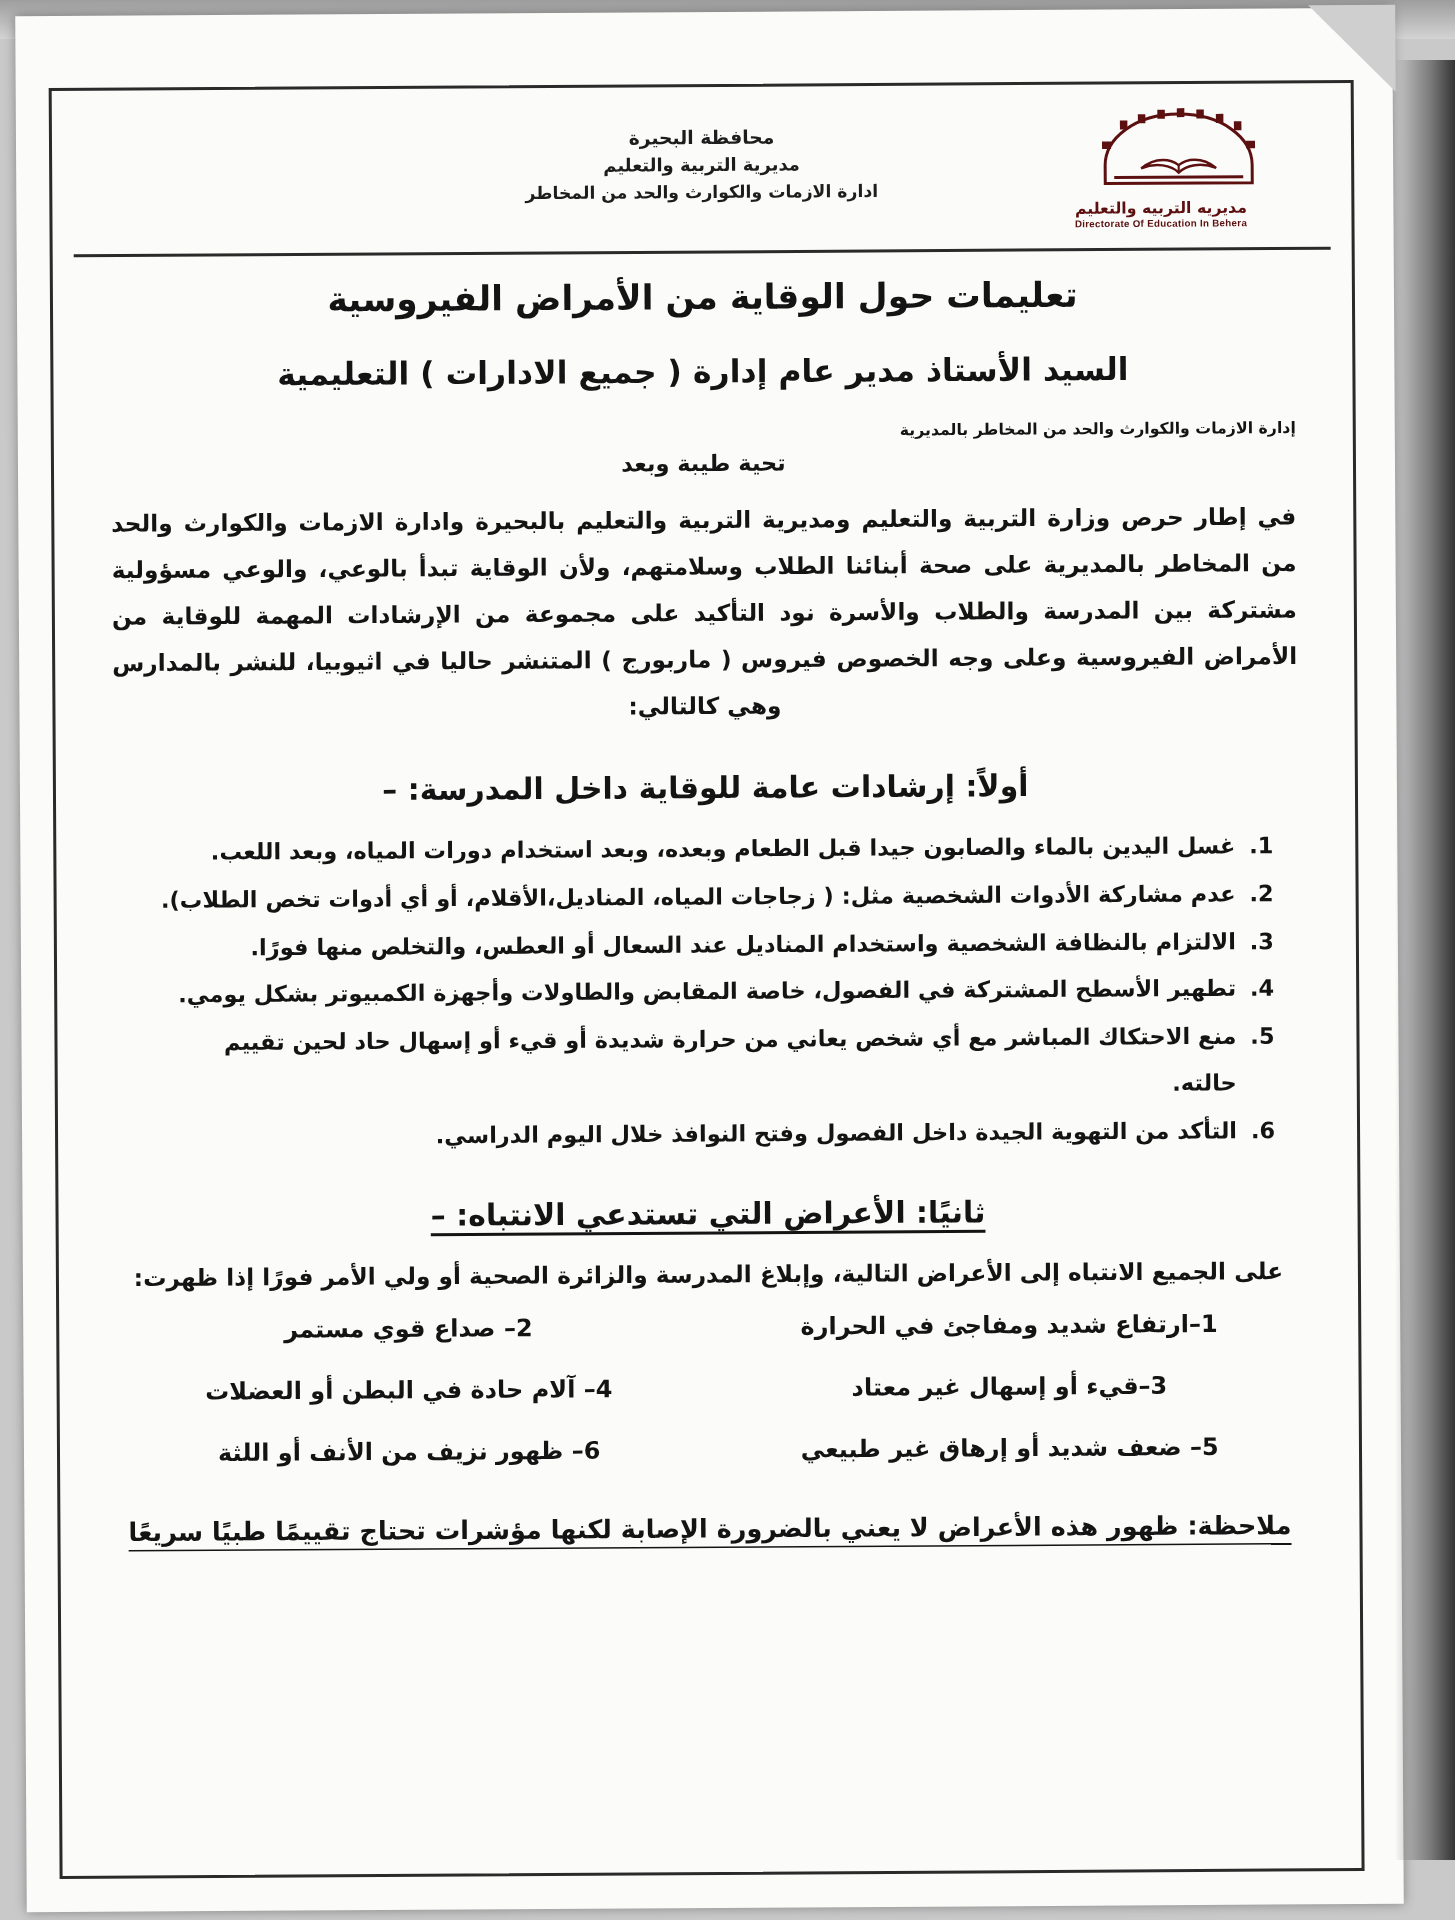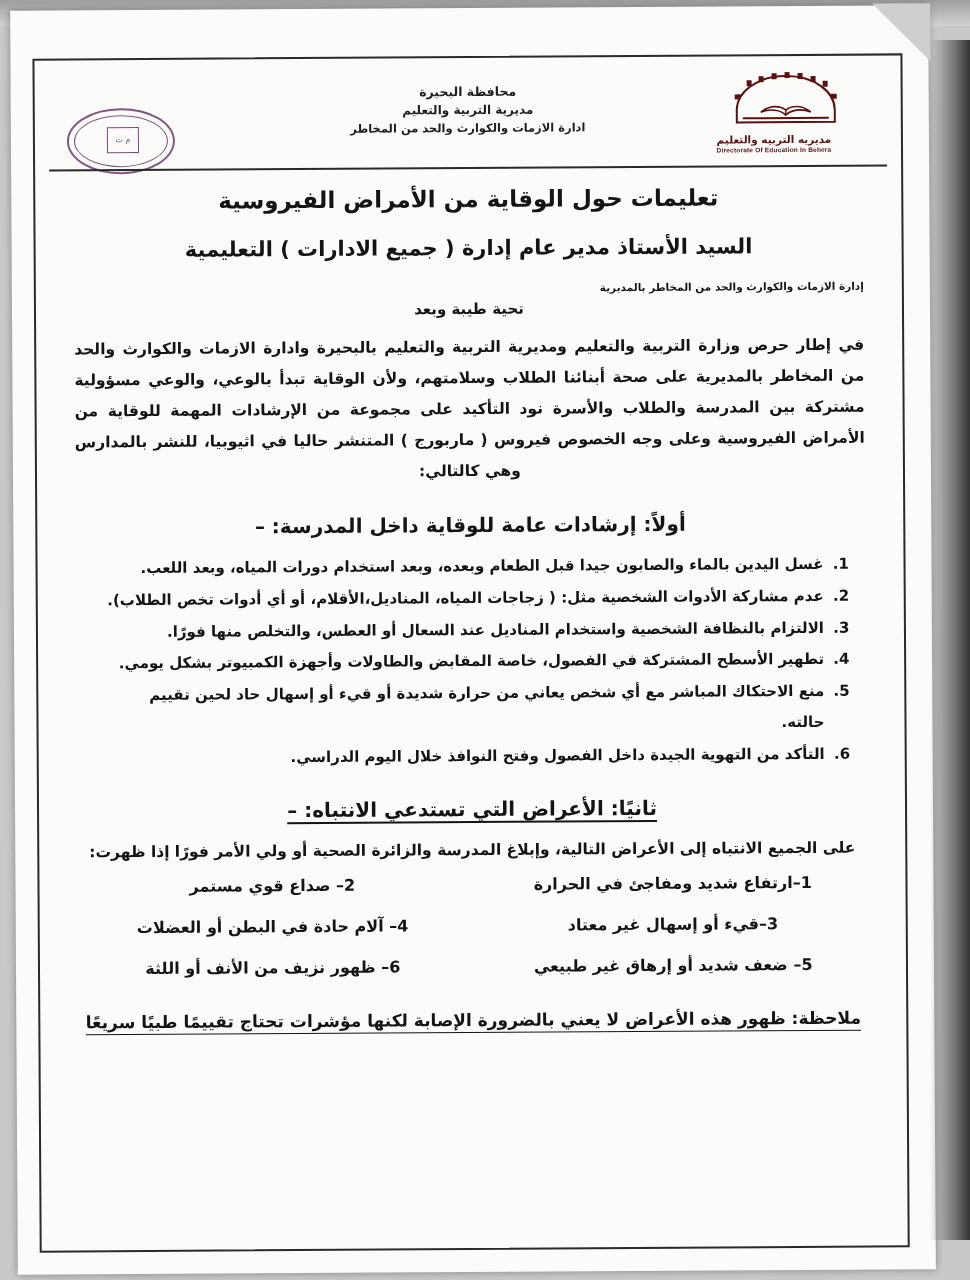--- a/index.html
+++ b/index.html
@@ -269,24 +269,20 @@
   <div class="sheet-shadow-top"></div>
 
   <div class="sheet">
     <div class="corner-fold"></div>
 
     <div class="frame">
       <div class="frame-inner">
 
         <div class="header">
 
-          <div class="stamp">
-            <div class="oval"></div>
-            <div class="inner-sq">م ت</div>
-          </div>
 
           <div class="hdr-center">
             <div class="l1">محافظة البحيرة</div>
             <div class="l2">مديرية التربية والتعليم</div>
             <div class="l3">ادارة الازمات والكوارث والحد من المخاطر</div>
           </div>
 
           <div class="logo-left">
             <div class="badge">
               <svg class="gear" width="118" height="62" viewBox="0 0 118 62">

